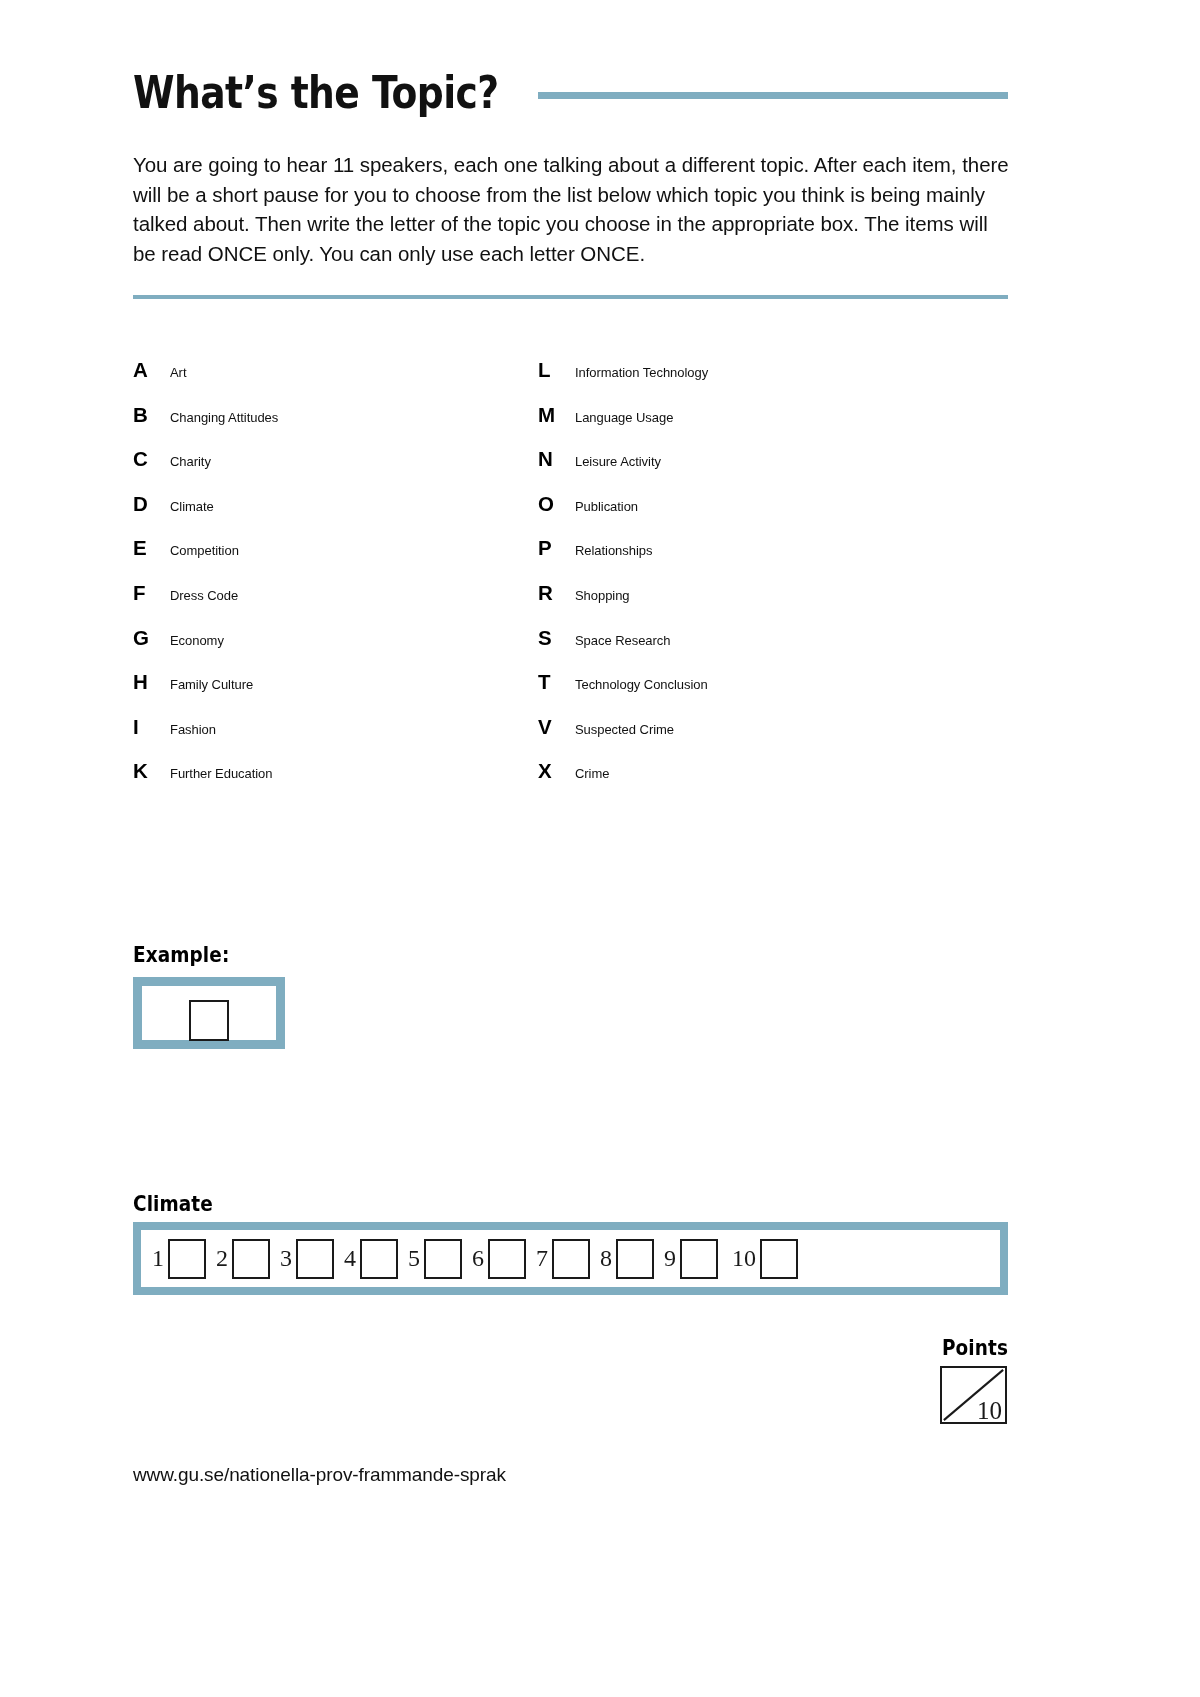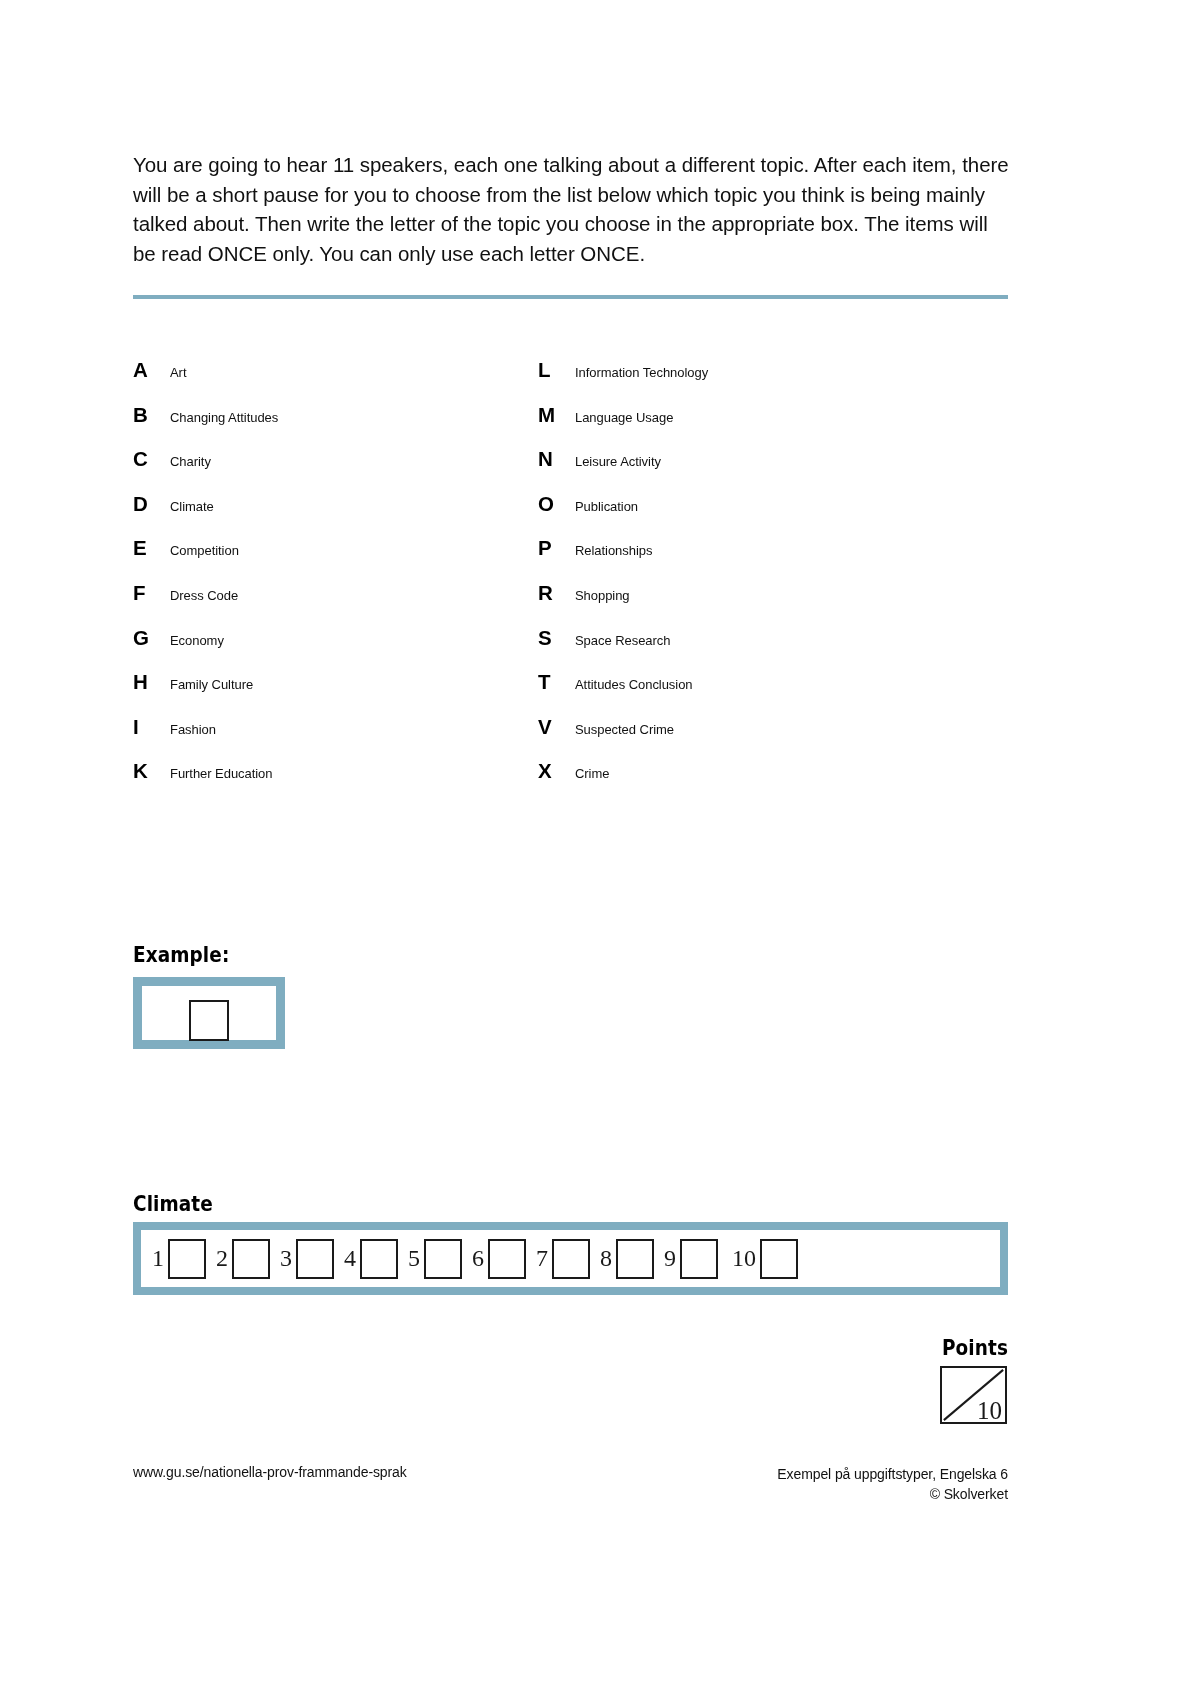--- a/index.html
+++ b/index.html
@@ -215,40 +215,44 @@
     font-size: 25px;
     line-height: 25px;
     color: #1a1a1a;
   }
 
   
   .footer-left {
     position: absolute;
     left: 133px;
     top: 1464px;
-    font-size: 14px;
+    font-size: 19px;
     letter-spacing: -0.1px;
     color: #111;
   }
   .footer-right {
     position: absolute;
     right: 192px;
     top: 1464px;
     font-size: 14px;
     line-height: 20px;
     letter-spacing: -0.1px;
     color: #111;
     text-align: right;
   }
 </style>
 </head>
 <body>
 
 <div class="page">
 
+  <div class="header-row">
+    <div class="page-title">What’s the Topic?</div>
+    <div class="title-rule"></div>
+  </div>
 
   <div class="intro">You are going to hear 11 speakers, each one talking about a different topic. After each item, there will be a short pause for you to choose from the list below which topic you think is being mainly talked about. Then write the letter of the topic you choose in the appropriate box. The items will be read ONCE only. You can only use each letter ONCE.</div>
   <div class="intro-rule"></div>
 
   <div class="topics">
     <div class="topic-col left">
       <div class="topic-row">
         <span class="topic-letter">A</span>
         <span class="topic-label">Art</span>
       </div>
@@ -314,21 +318,21 @@
       <div class="topic-row">
         <span class="topic-letter">R</span>
         <span class="topic-label">Shopping</span>
       </div>
       <div class="topic-row">
         <span class="topic-letter">S</span>
         <span class="topic-label">Space Research</span>
       </div>
       <div class="topic-row">
         <span class="topic-letter">T</span>
-        <span class="topic-label">Attitudes Conclusion</span>
+        <span class="topic-label">Technology Conclusion</span>
       </div>
       <div class="topic-row">
         <span class="topic-letter">V</span>
         <span class="topic-label">Suspected Crime</span>
       </div>
       <div class="topic-row">
         <span class="topic-letter">X</span>
         <span class="topic-label">Crime</span>
       </div>
     </div>
@@ -385,18 +389,14 @@
 
   <div class="points-label">Points</div>
   <div class="points-box">
     <svg class="points-diag" viewBox="0 0 67 58" preserveAspectRatio="none">
       <line x1="2" y1="56" x2="65" y2="2" stroke="#1a1a1a" stroke-width="2.2"></line>
     </svg>
     <span class="points-value">10</span>
   </div>
 
   <div class="footer-left">www.gu.se/nationella-prov-frammande-sprak</div>
-  <div class="footer-right">
-    <div>Exempel på uppgiftstyper, Engelska 6</div>
-    <div>© Skolverket</div>
-  </div>
 
 </div>
 
 </body></html>

